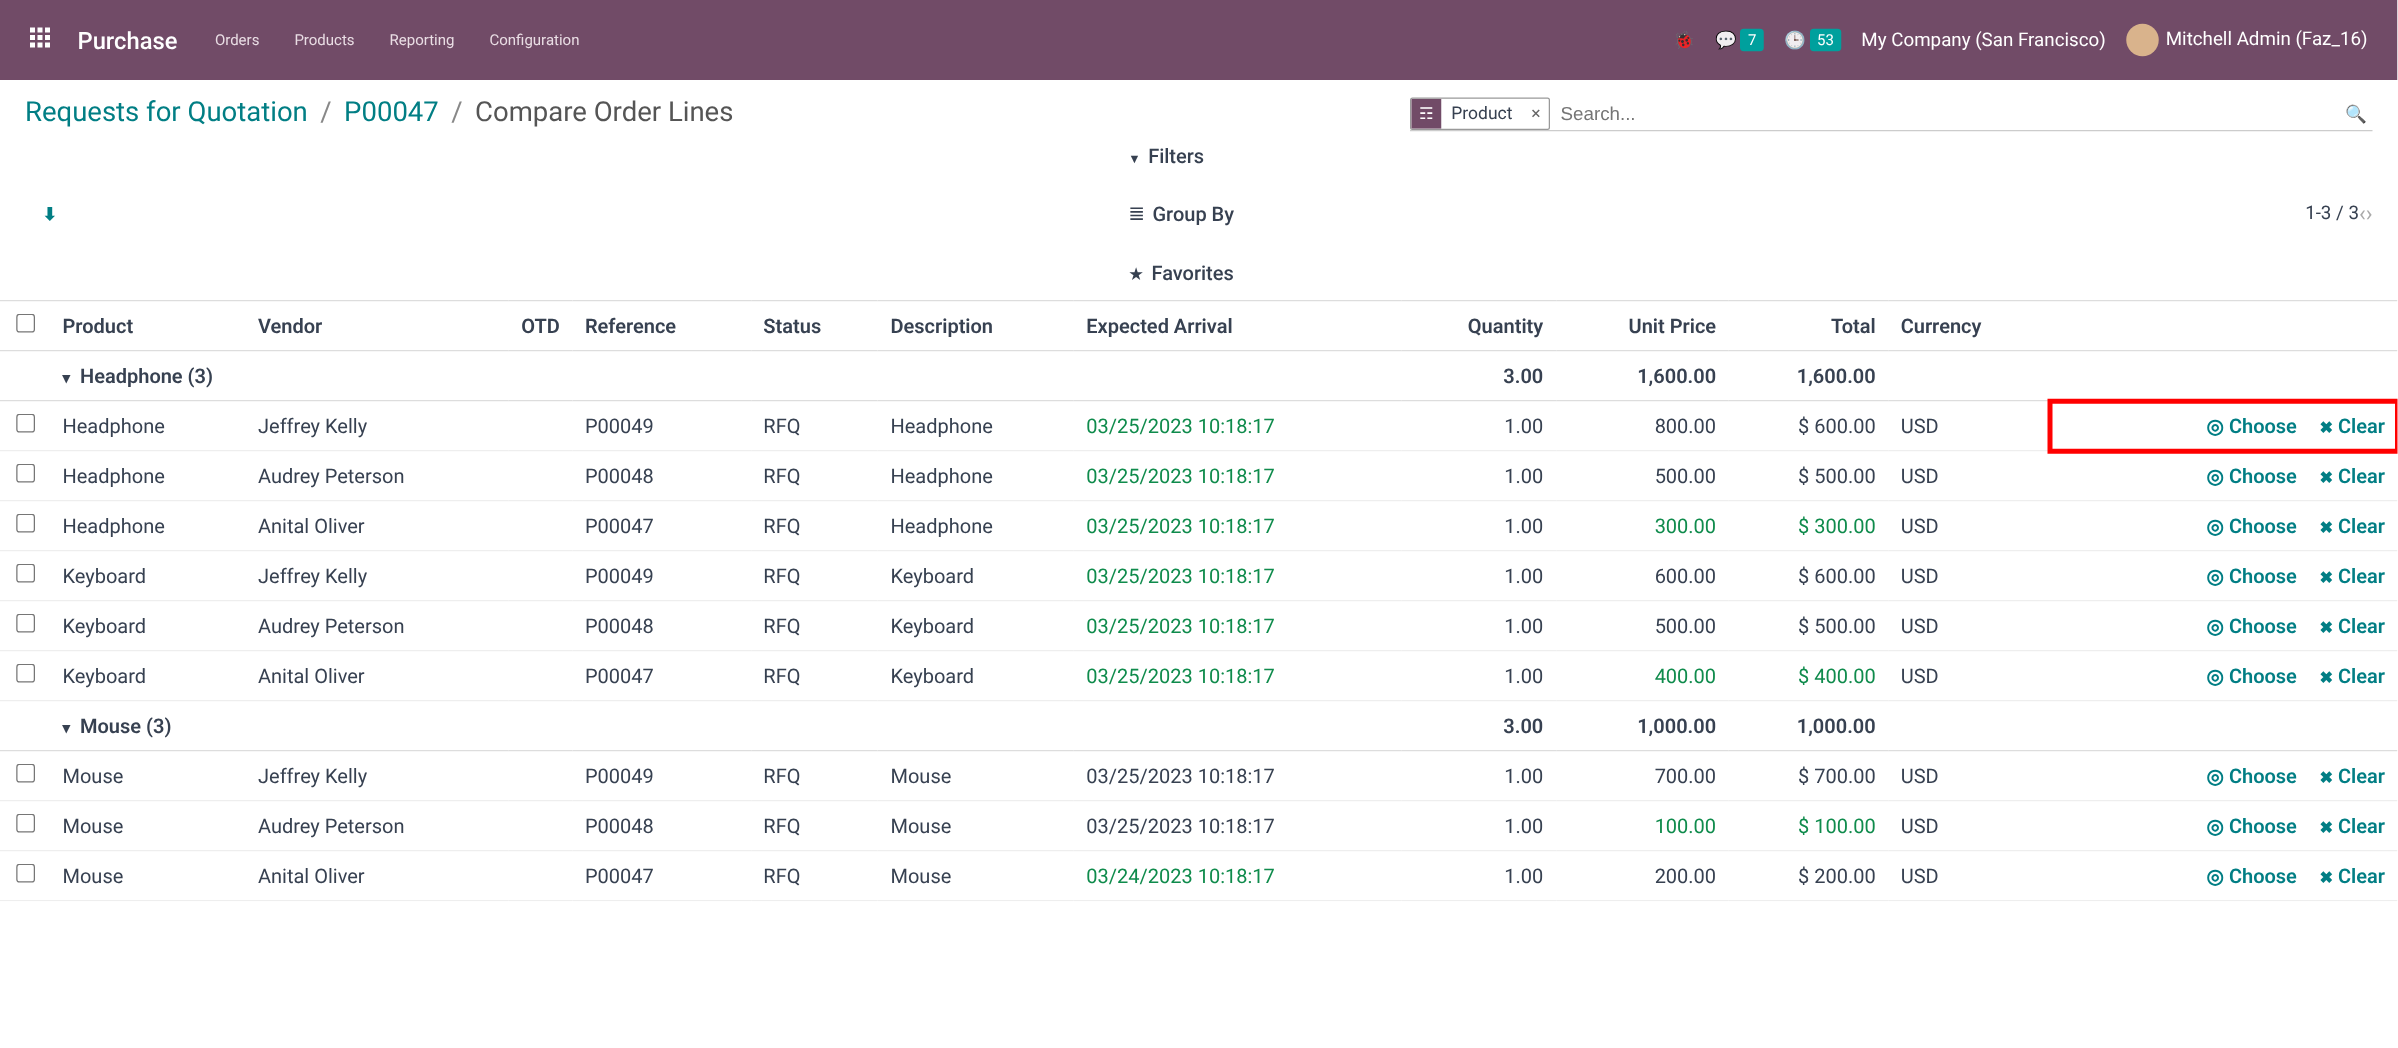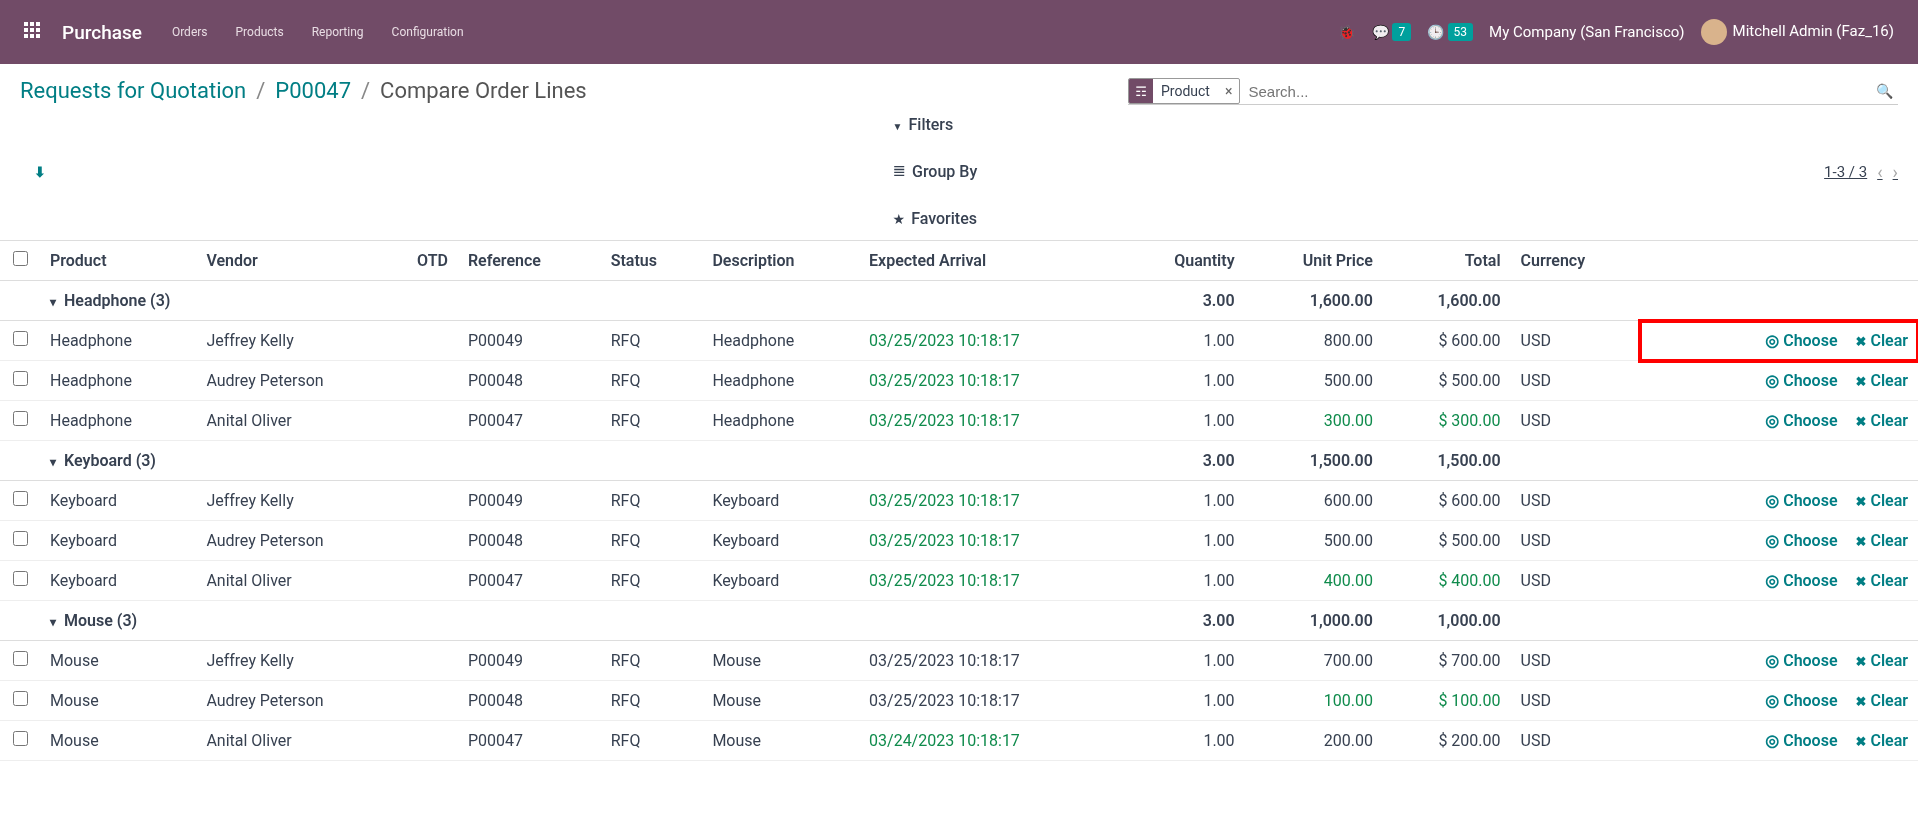--- a/index.html
+++ b/index.html
@@ -36,21 +36,21 @@
   .magnify::before { content:"\1F50D"; font-size:14px; }
 
   .toolbar { display:flex; align-items:center; padding: 10px 20px 12px 34px; }
   .download-icon::before { content:"\2B07"; color:#017e84; font-weight:bold; }
   .download-icon { cursor:pointer; font-size:14px; }
   .tool-center { margin-left:auto; display:flex; gap:28px; color:#374151;flex-direction:column; }
   .tool-center .tool { cursor:pointer; font-size:16px; display:flex; align-items:center; gap:6px; font-weight:500; }
   .funnel::before{content:"\25BC"; font-size:10px; transform:scaleX(1.1);}
   .layers::before{content:"\2263"; font-size:16px; position:relative; top:-1px;}
   .star::before{content:"\2605"; font-size:14px;}
-  .pager { margin-left:auto; font-size:15px; color:#374151; display:flex; align-items:center; gap:10px;text-decoration:underline;}
+  .pager { margin-left:auto; font-size:15px; color:#374151; display:flex; }
   .pager .arrow { color:#aaa; cursor:pointer; font-size:18px; }
 
   
   table { border-collapse: collapse; width:100%; }
   thead th { text-align:left; font-weight:600; font-size:16px; padding: 10px 10px; border-top:1px solid #ddd; border-bottom:1px solid #ddd; background:#fff; color:#374151; }
   td { padding: 10px 10px; font-size:16px; border-bottom:1px solid #eee; vertical-align:middle; }
   .col-check { width:40px; text-align:center; }
   .col-check input { width:15px; height:15px; }
   .num { text-align:right; }
   tr.group td { font-weight:600; border-bottom:1px solid #ddd; }
@@ -202,29 +202,20 @@
         <td>P00047</td>
         <td>RFQ</td>
         <td>Headphone</td>
         <td class="green">03/25/2023 10:18:17</td>
         <td class="num">1.00</td>
         <td class="num green">300.00</td>
         <td class="num green">$ 300.00</td>
         <td>USD</td>
         <td class="actions"><span class="teal"><span class="ring"></span>Choose</span><span class="teal"><span class="xmark"></span>Clear</span></td>
       </tr>
-      <tr class="group">
-        <td class="col-check"></td>
-        <td colspan="7"><span class="caret"></span>Keyboard (3)</td>
-        <td class="num">3.00</td>
-        <td class="num">1,500.00</td>
-        <td class="num">1,500.00</td>
-        <td></td>
-        <td></td>
-      </tr>
       <tr>
         <td class="col-check"><input type="checkbox" style=""></td>
         <td>Keyboard</td>
         <td>Jeffrey Kelly</td>
         <td></td>
         <td>P00049</td>
         <td>RFQ</td>
         <td>Keyboard</td>
         <td class="green">03/25/2023 10:18:17</td>
         <td class="num">1.00</td>

